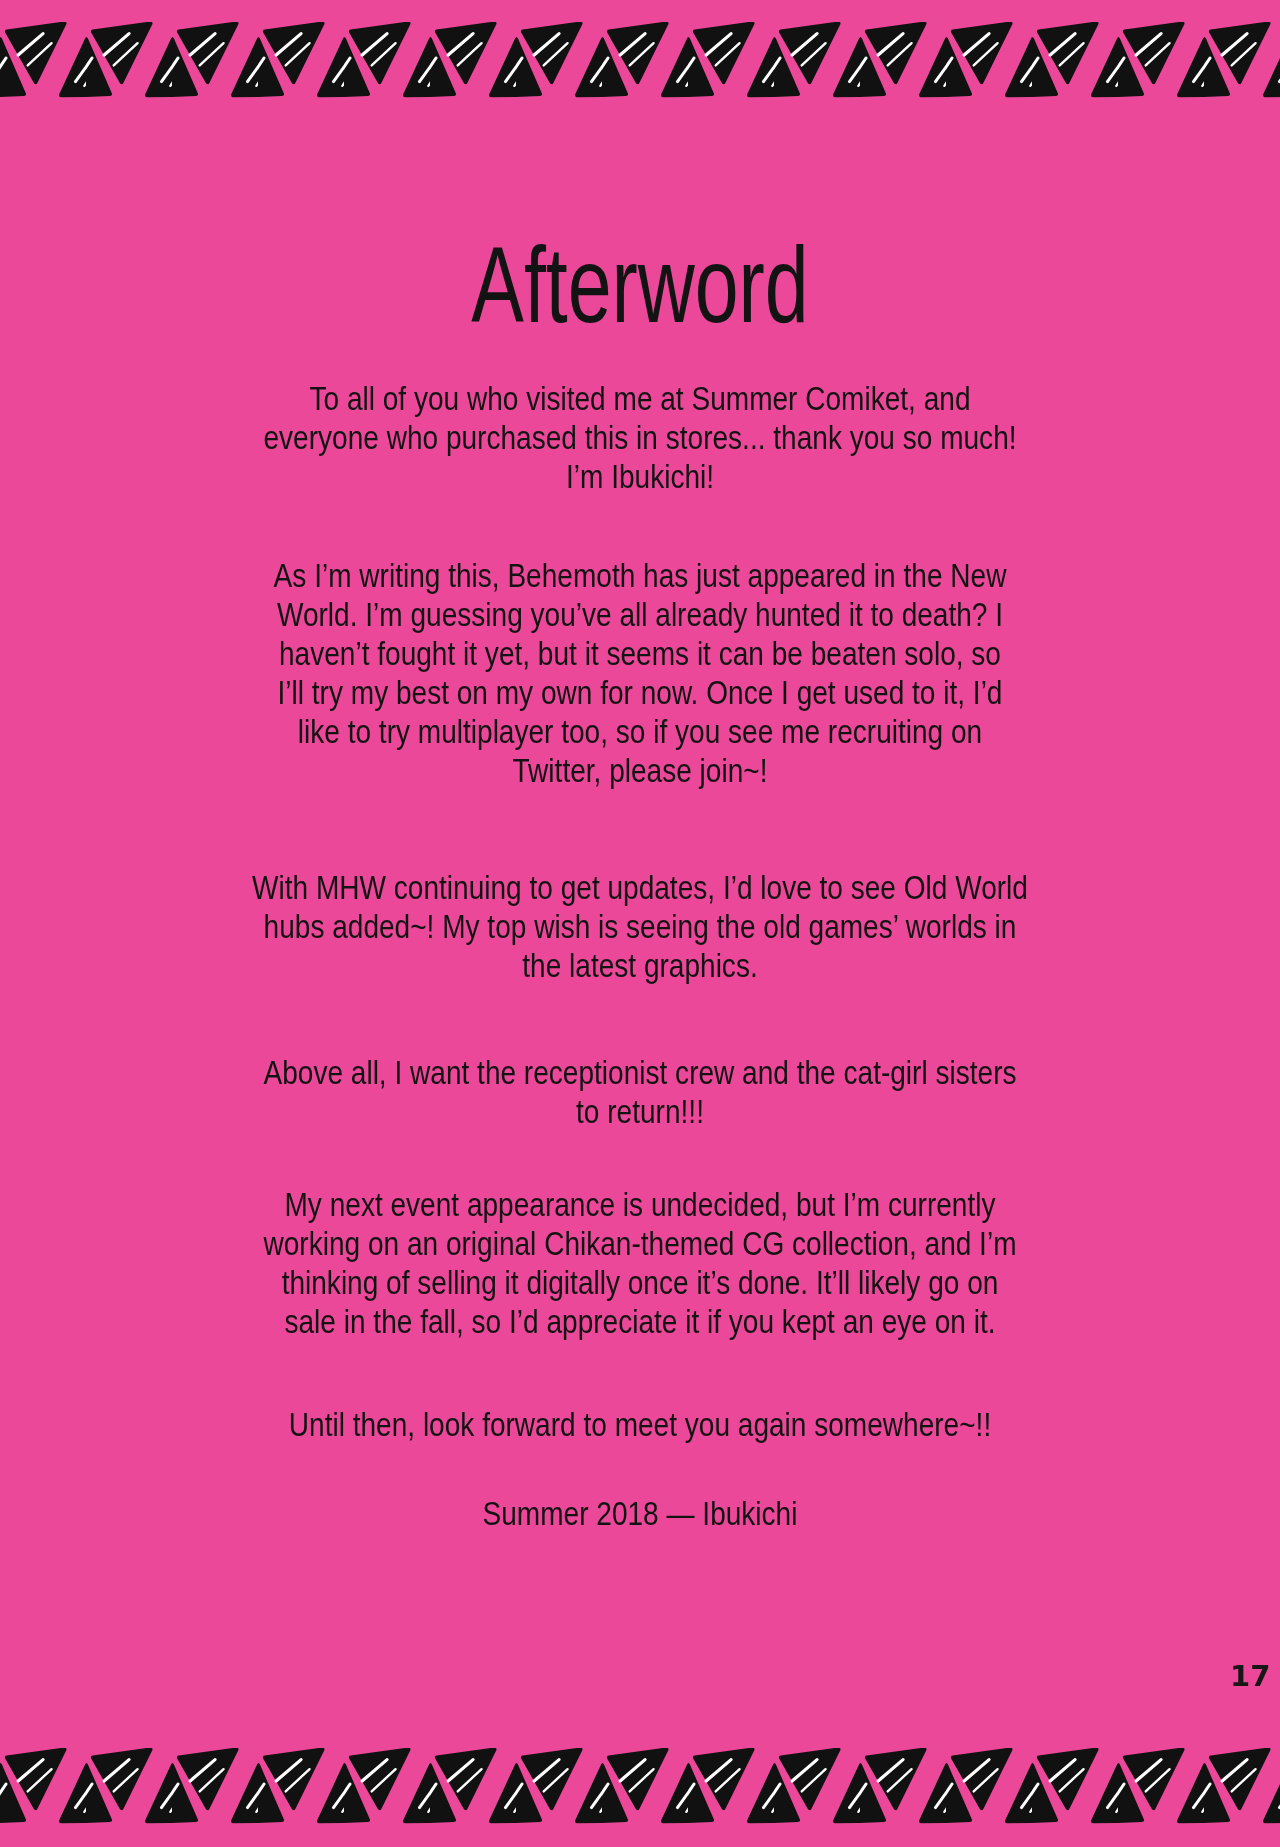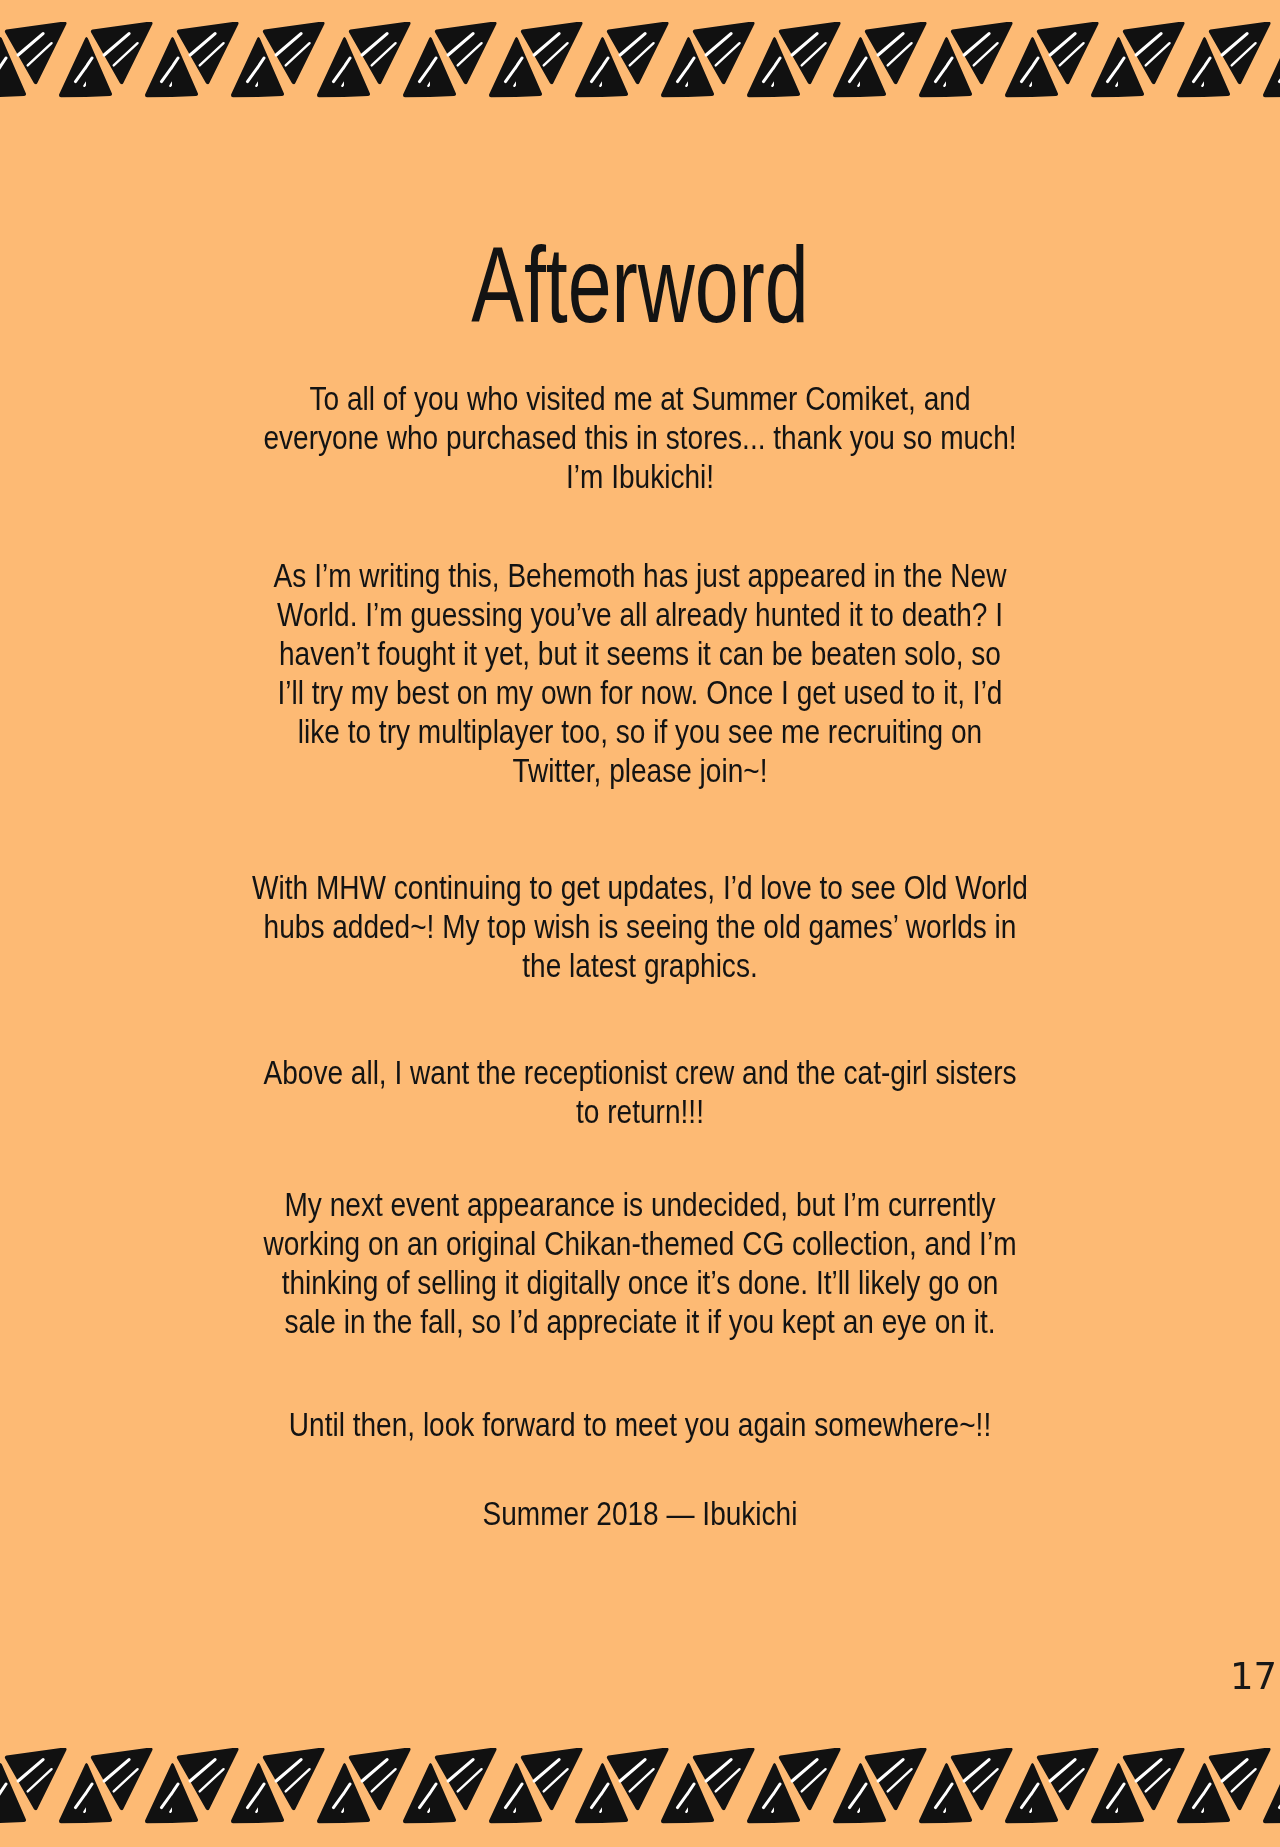--- a/index.html
+++ b/index.html
@@ -1,21 +1,21 @@
 <!DOCTYPE html>
 <html><head>
 <meta charset="utf-8">
 <style>
   html,body { margin:0; padding:0; background:#e8e8e8; }
   .page {
     position: relative;
     width: 1280px;
     height: 1847px;
     margin: 0 auto;
-    background: #fdba74;
+    background: #ec4899;
     overflow: hidden;
     font-family: "Liberation Sans", sans-serif;
     color: #131313;
   }
   .border-band {
     position: absolute;
     left: 0;
     width: 1280px;
     height: 78px;
     display: block;
@@ -51,24 +51,25 @@
   .p2 { top: 556px; }
   .p3 { top: 868px; }
   .p4 { top: 1053px; }
   .p5 { top: 1185px; }
   .p6 { top: 1405px; }
   .signature { top: 1494px; }
   .page-number {
     position: absolute;
     top: 1660px;
     left: 1230px;
-    font-size: 37px;
+    font-size: 29px;
     line-height: 33px;
     font-family: "DejaVu Sans", "Liberation Sans", sans-serif;
     color: #171717;
+    font-weight: bold;
   }
 </style>
 </head>
 <body>
 
 <div class="page">
 
   <svg class="border-band border-top" viewBox="0 0 1280 78" preserveAspectRatio="none" xmlns="http://www.w3.org/2000/svg">
     <defs>
       <pattern id="triTop" width="86" height="78" patternUnits="userSpaceOnUse">

